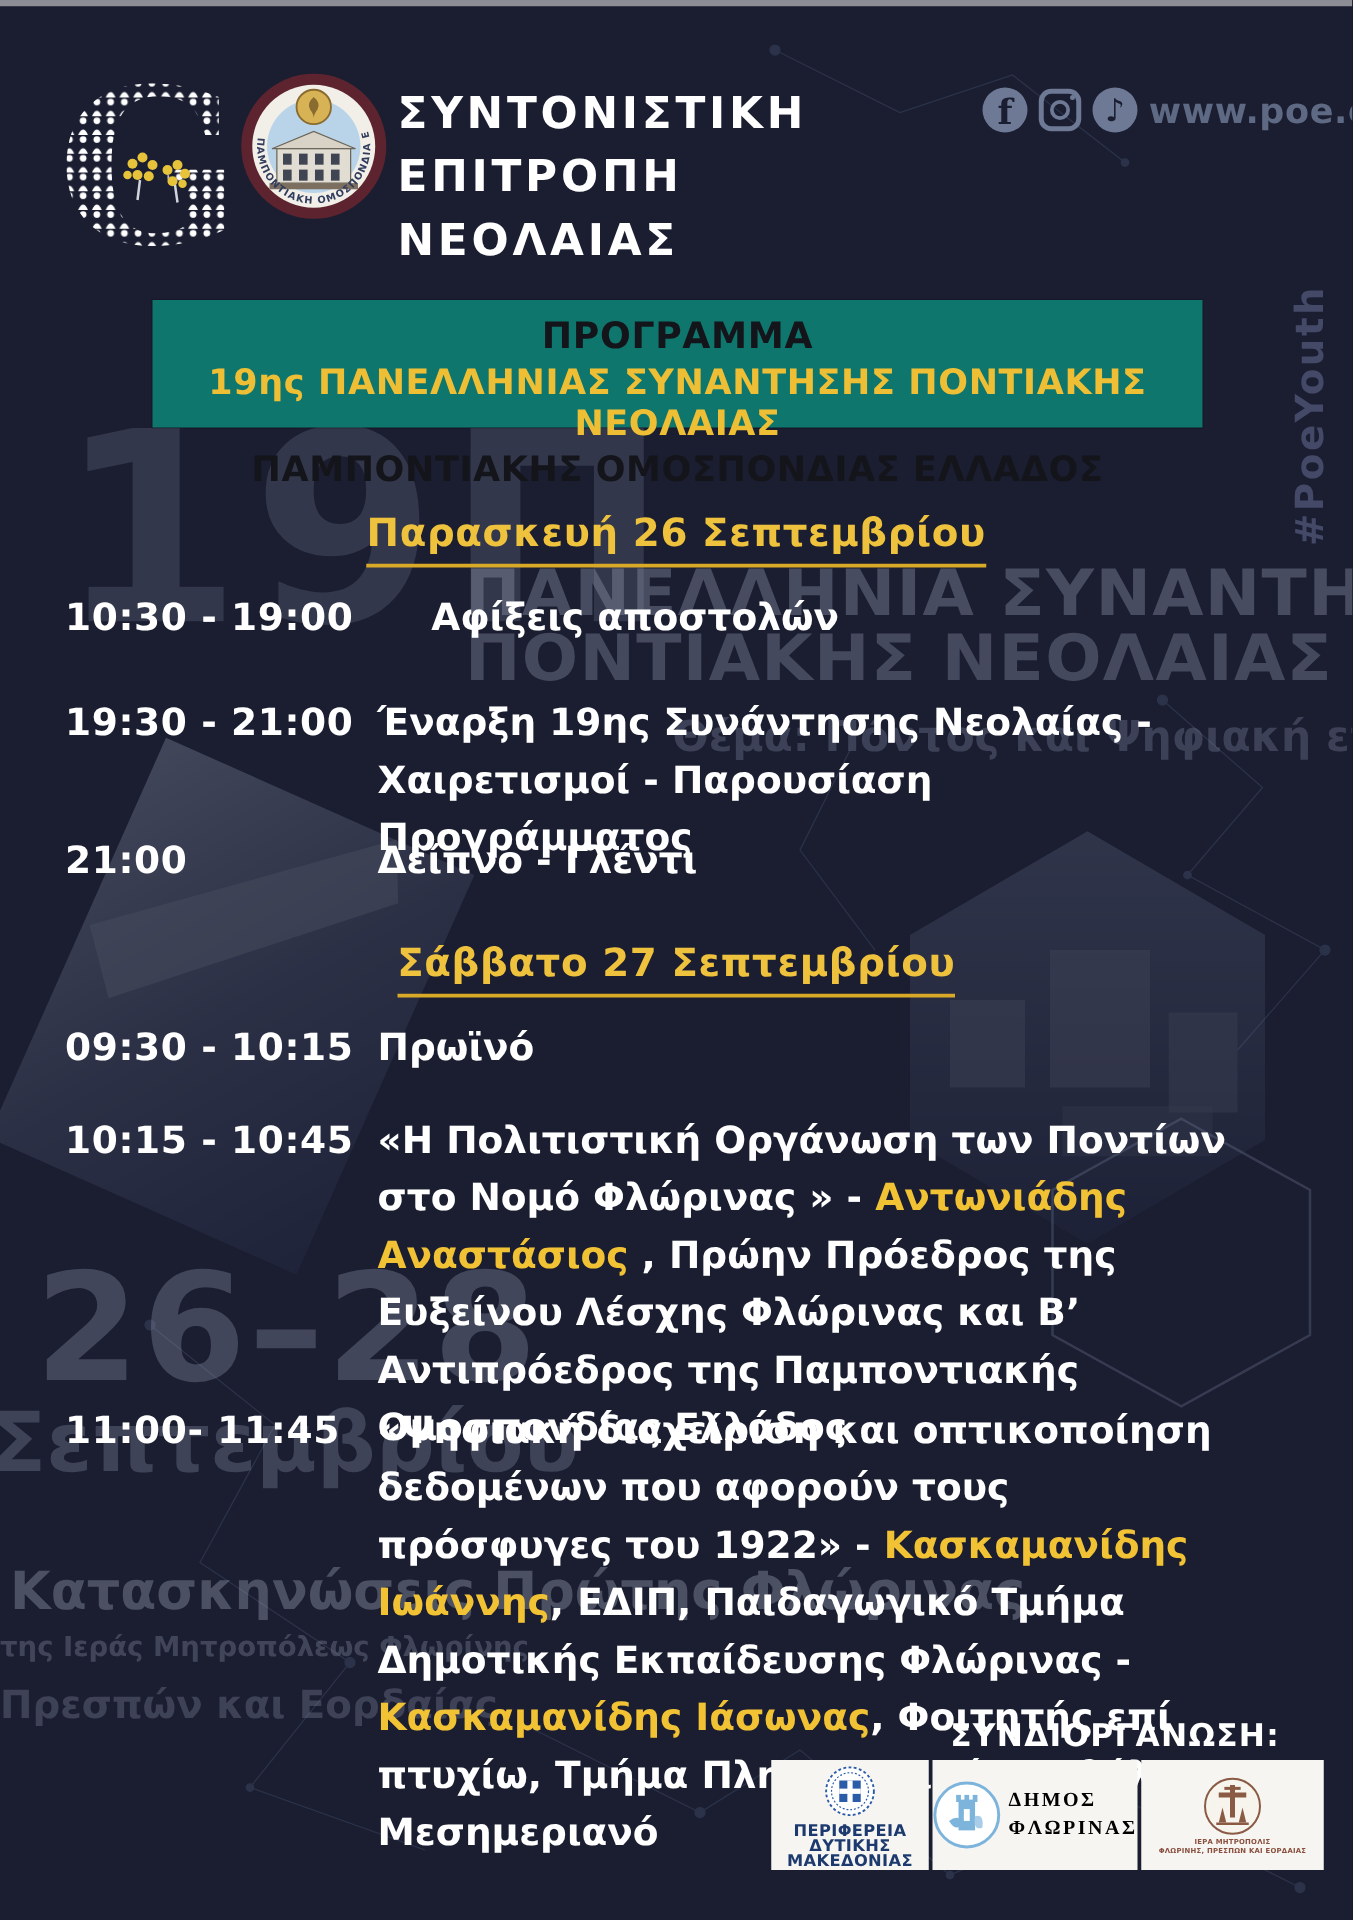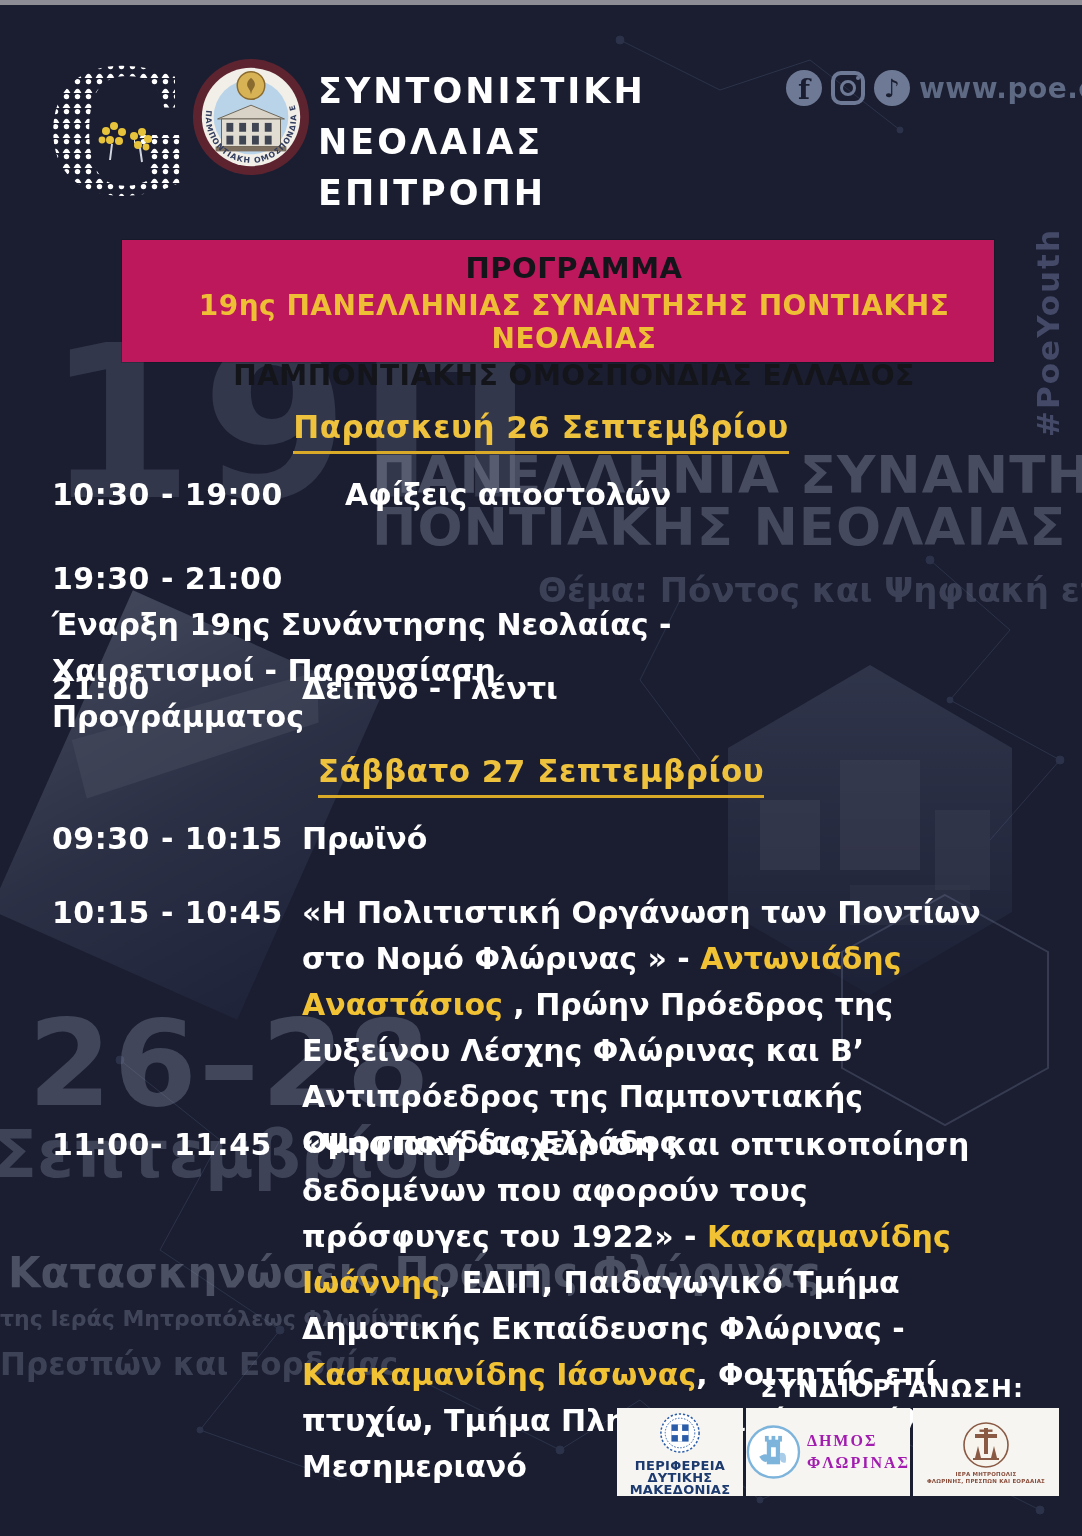--- a/index.html
+++ b/index.html
@@ -36,52 +36,52 @@
   .icn-fb{border-radius:50%;background:#6e7a95;color:#1b1e31;font-weight:bold;font-size:28px;
     display:flex;align-items:flex-end;justify-content:center;font-family:"DejaVu Serif",serif;overflow:hidden;}
   .icn-ig{box-sizing:border-box;width:34px;height:34px;border:4px solid #6e7a95;border-radius:10px;position:relative;}
   .icn-ig::before{content:"";position:absolute;left:5px;top:5px;width:10px;height:10px;border:3.5px solid #6e7a95;border-radius:50%;}
   .icn-ig::after{content:"";position:absolute;right:1px;top:1px;width:4px;height:4px;background:#6e7a95;border-radius:50%;}
   .icn-tt{border-radius:50%;background:#6e7a95;color:#1b1e31;font-size:25px;font-weight:bold;
     display:flex;align-items:center;justify-content:center;}
   .website{font-size:28px;font-weight:bold;color:#5e6983;letter-spacing:0.5px;}
 
   
-  .program-box{position:absolute;left:122px;top:240px;width:840px;height:122px;background:#be185d;z-index:3;
-    text-align:center;box-shadow:0 0 0 1px rgba(0,0,0,0.15);padding-left:32px;}
+  .program-box{position:absolute;left:122px;top:240px;width:840px;height:102px;background:#0f766e;z-index:3;
+    text-align:center;box-shadow:0 0 0 1px rgba(0,0,0,0.15);}
   .pb1{margin-top:11px;font-size:29px;font-weight:bold;color:#14151a;letter-spacing:0.5px;}
   .pb2{margin-top:4px;font-size:28px;font-weight:bold;color:#eebf35;letter-spacing:0.5px;}
   .pb3{margin-top:4px;font-size:28px;font-weight:bold;color:#14151a;letter-spacing:0.5px;}
 
   
   .schedule{position:absolute;left:0;top:0;width:1082px;height:1536px;z-index:4;pointer-events:none;}
   .section{position:absolute;left:0;width:1082px;}
   .sec0{top:398px;} .sec1{top:742px;}
   .sec-title{position:absolute;top:11px;left:0;width:100%;text-align:center;}
   .sec-title span{display:inline-block;color:#efc23d;font-size:31px;font-weight:bold;
     border-bottom:3px solid #d9a928;padding-bottom:6px;letter-spacing:0.5px;}
   .srow{position:absolute;left:52px;display:flex;}
-  .srow-0-0{top:74px;gap:43px;} .srow-0-1{top:158px;flex-direction:column;} .srow-0-2{top:268px;}
+  .srow-0-0{top:74px;gap:43px;} .srow-0-1{top:158px;} .srow-0-2{top:268px;}
   .srow-1-0{top:74px;} .srow-1-1{top:148px;} .srow-1-2{top:380px;}
   .time{flex:none;width:250px;font-size:30px;font-weight:bold;color:#fff;line-height:46px;letter-spacing:0.5px;}
   .desc{flex:none;width:700px;font-size:30px;font-weight:bold;color:#fff;line-height:46px;}
   .desc .hl{color:#f2c235;}
 
   
   .footer-heading{position:absolute;right:58px;top:1374px;z-index:4;color:#fff;
     font-size:25px;font-weight:bold;letter-spacing:1px;}
   .logo-row{position:absolute;left:617px;top:1408px;z-index:4;display:flex;gap:3px;}
   .logo-box{background:#f6f5f2;height:88px;display:flex;align-items:center;justify-content:center;}
   .lb1{width:126px;flex-direction:column;}
   .lb2{width:164px;gap:6px;}
   .lb3{width:146px;flex-direction:column;}
   .lb1 .emb{margin-top:4px;}
   .lb1 .txt{margin-top:6px;font-size:13px;font-weight:bold;color:#1d3a6e;text-align:center;line-height:12px;letter-spacing:0.3px;}
   .lb2 .txt{font-family:"Liberation Serif","DejaVu Serif",serif;font-size:16px;font-weight:bold;
-    color:#a21caf;line-height:22px;letter-spacing:2px;}
+    color:#000000;line-height:22px;letter-spacing:2px;}
   .lb3 .txt{margin-top:1px;font-size:5.5px;font-weight:bold;color:#8a4f3d;text-align:center;line-height:7px;letter-spacing:0.2px;}
 </style>
 </head>
 <body>
 
 <div class="poster">
   <div class="top-strip"></div>
 
   <svg class="bg" width="1082" height="1536">
     <defs>
@@ -188,22 +188,22 @@
           <path id="ringArc" d="M 15.5,49 A 46,46 0 1 0 104.5,49"></path>
         </defs>
       <text font-size="8" font-weight="bold" fill="#323d5e" letter-spacing="1">
         <textPath href="#ringArc" startOffset="4">ΠΑΜΠΟΝΤΙΑΚΗ ΟΜΟΣΠΟΝΔΙΑ ΕΛΛΑΔΟΣ</textPath>
       </text>
     </svg>
   </div>
 
   <div class="org-title">
     <div>ΣΥΝΤΟΝΙΣΤΙΚΗ</div>
+    <div>ΕΠΙΤΡΟΠΗ</div>
     <div>ΝΕΟΛΑΙΑΣ</div>
-    <div>ΕΠΙΤΡΟΠΗ</div>
   </div>
 
   <div class="social">
     <div class="icn icn-fb">f</div>
     <div class="icn icn-ig"></div>
     <div class="icn icn-tt">♪</div>
     <span class="website">www.poe.org.gr</span>
   </div>
 
   <div class="program-box">

